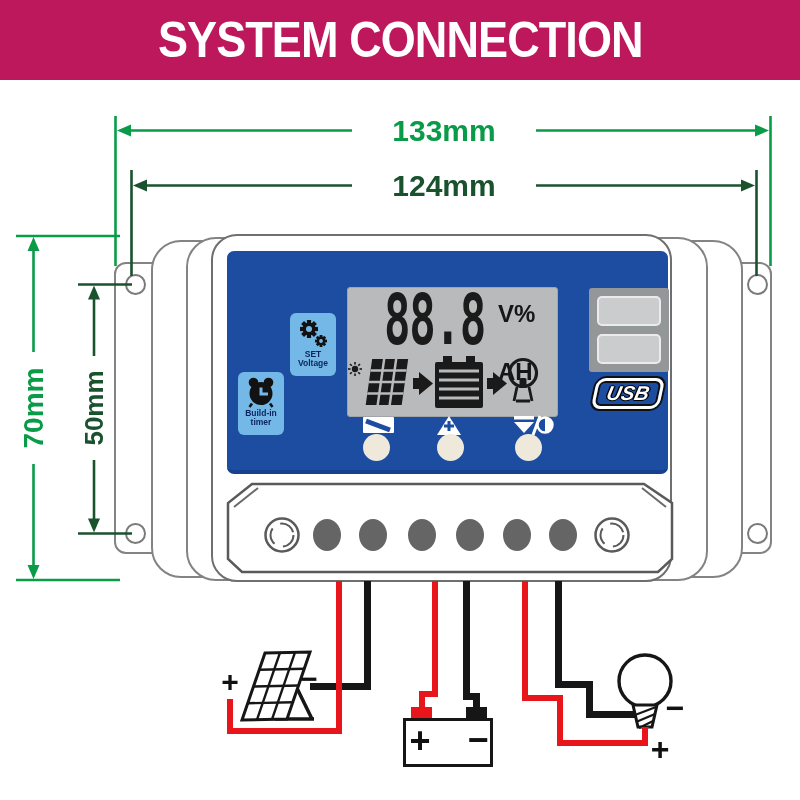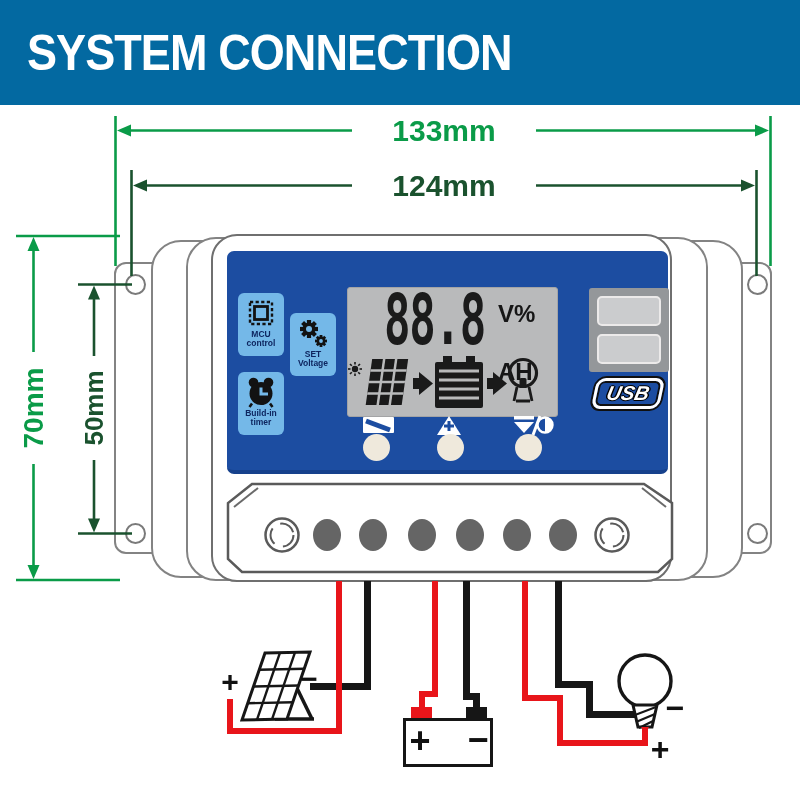--- a/index.html
+++ b/index.html
@@ -1,21 +1,21 @@
 <!DOCTYPE html>
 <html><head>
 <meta charset="utf-8">
 <style>
   html,body{margin:0;padding:0;background:#fff;}
   #stage{position:relative;width:800px;height:800px;background:#fff;overflow:hidden;
          font-family:"Liberation Sans",sans-serif;}
   .abs{position:absolute;}
   
-  #banner{left:0;top:0;width:800px;height:105px;background:#0369a1;display:flex;
-          align-items:center;}
+  #banner{left:0;top:0;width:800px;height:80px;background:#be185d;display:flex;
+          align-items:center;justify-content:center;}
   #banner .t{color:#fff;font-size:50px;font-weight:700;letter-spacing:-1px;
              transform:scaleX(.9);white-space:nowrap;}
   
   .shell{background:#fff;border:2.5px solid #838383;box-sizing:border-box;}
   .hole{background:#fff;border:2.5px solid #7a7a7a;border-radius:50%;box-sizing:border-box;}
   #bluePanel{left:227px;top:251px;width:441px;height:223px;background:#1c4da1;
              border-radius:7px;border-bottom:4px solid #16418c;box-sizing:border-box;}
   
   .tile{position:absolute;width:46px;height:63px;background:#74b8e8;border-radius:6px;
         display:flex;flex-direction:column;align-items:center;padding-top:3px;box-sizing:border-box;}
@@ -63,28 +63,20 @@
   <div class="abs hole" style="left:746.5px;top:273.5px;width:21px;height:21px;"></div>
   <div class="abs hole" style="left:124.5px;top:522.5px;width:21px;height:21px;"></div>
   <div class="abs hole" style="left:746.5px;top:522.5px;width:21px;height:21px;"></div>
 
   <div class="abs shell" style="left:151px;top:240px;width:592px;height:338px;border-radius:30px;"></div>
   <div class="abs shell" style="left:186px;top:237px;width:522px;height:344px;border-radius:30px;"></div>
   <div class="abs shell" style="left:211px;top:234px;width:461px;height:348px;border-radius:26px;border-color:#6f6f6f;"></div>
 
   <div id="bluePanel" class="abs"></div>
 
-  <div class="tile" style="left:238px;top:293px;">
-    <svg width="34" height="34" viewBox="0 0 34 34">
-      <rect x="6" y="6" width="22" height="22" fill="none" stroke="#121212" stroke-width="2.4" stroke-dasharray="3.2 2.4"></rect>
-      <rect x="10.5" y="10.5" width="13" height="13" fill="#74b8e8" stroke="#121212" stroke-width="2.8"></rect>
-    </svg>
-    <span class="lbl">MCU</span>
-    <span class="lbl">control</span>
-  </div>
   <div class="tile" style="left:290px;top:293px;margin-top:20px;">
     <svg width="34" height="34" viewBox="0 0 34 34">
       <g stroke="#121212" stroke-width="4.2">
         <line x1="4" y1="13" x2="22" y2="13"></line>
           <line x1="13" y1="4" x2="13" y2="22"></line>
         <line x1="6.6" y1="6.6" x2="19.4" y2="19.4"></line>
           <line x1="6.6" y1="19.4" x2="19.4" y2="6.6"></line>
       </g>
       <circle cx="13" cy="13" r="6.5" fill="#121212"></circle>
         <circle cx="13" cy="13" r="3" fill="#74b8e8"></circle>

